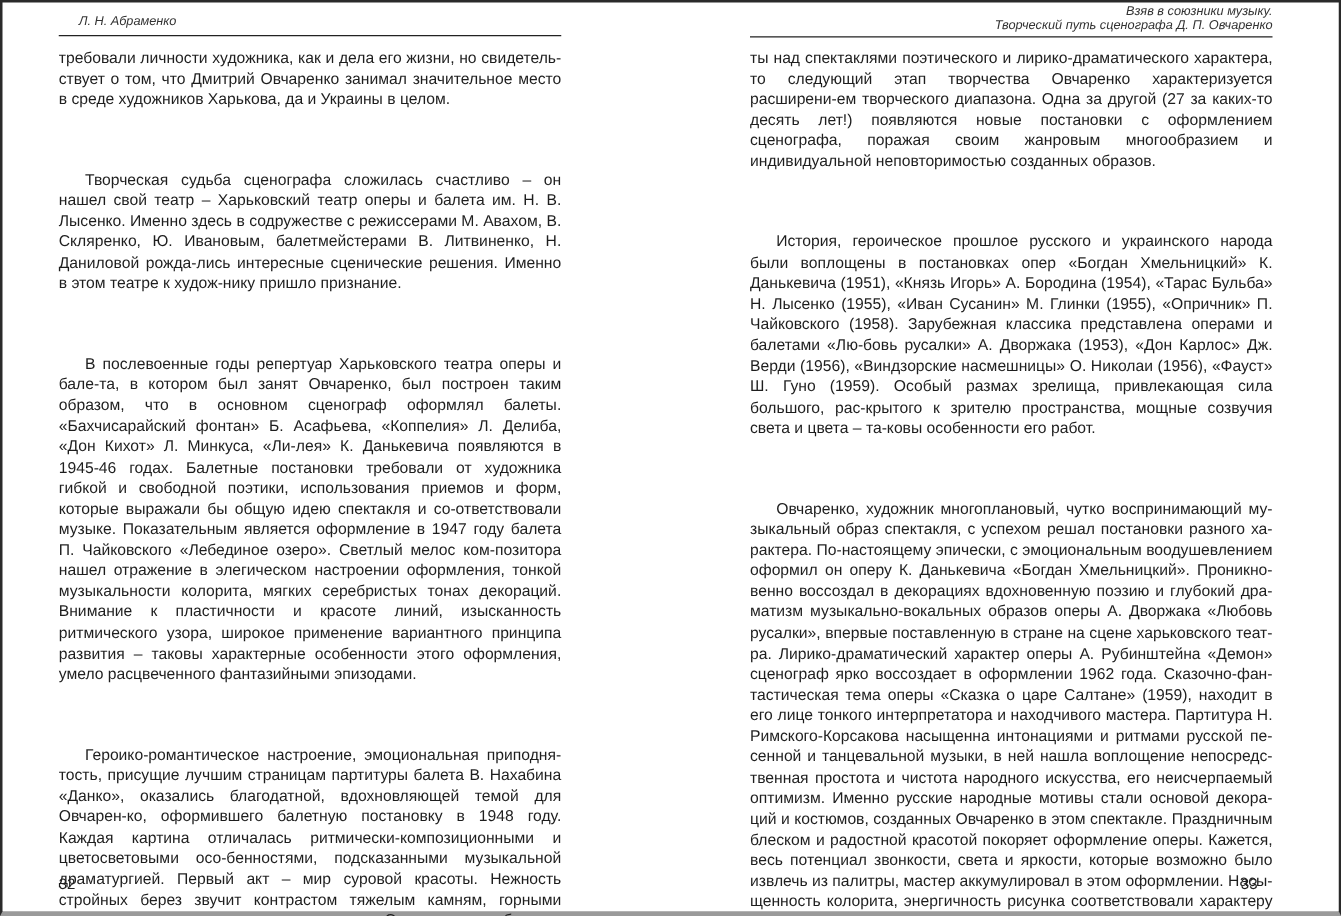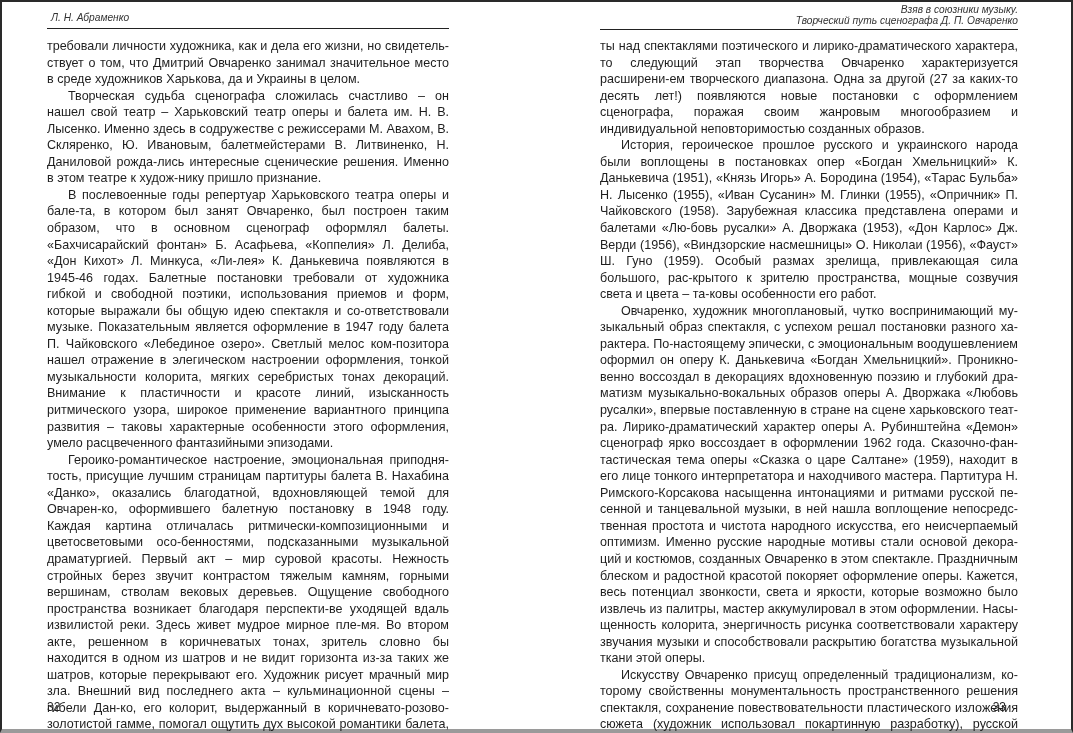--- a/index.html
+++ b/index.html
@@ -26,31 +26,31 @@
   .page.right { left: 600px; width: 418px; }
 
   .running-head {
     position: absolute; left: 0; right: 0; top: 8px;
     font-style: italic; font-size: 10.2px; line-height: 11px;
     color: #333;
     border-bottom: 1.3px solid #222;
     padding-bottom: 3px;
   }
   .page.left .running-head { top: 10px; height: 15px; }
-  .page.left .running-head span { position: absolute; left: 4px; bottom: 5px; }
+  .page.left .running-head span { position: absolute; left: 16px; bottom: 5px; }
   .page.right .running-head { text-align: right; top: 4px; height: 22px; }
 
   .body-text {
     position: absolute; left: 0; right: 0; top: 38px;
     font-size: 12.55px; line-height: 16.55px;
     text-align: justify;
     hyphens: manual;
   }
   .body-text p { margin: 0; text-indent: 0; }
-  .body-text p.indent { text-indent: 21px; }
+  .body-text p.indent { text-indent: 21px; margin-top: 48px; }
   .body-text p.last-line-justify { text-align-last: justify; }
 
   .folio {
     position: absolute; top: 700px; font-size: 12px; color: #222; text-align: right;
   }
   .page.left .folio { left: 0; }
   .page.right .folio { right: 12px; }
 </style>
 </head>
 <body>

